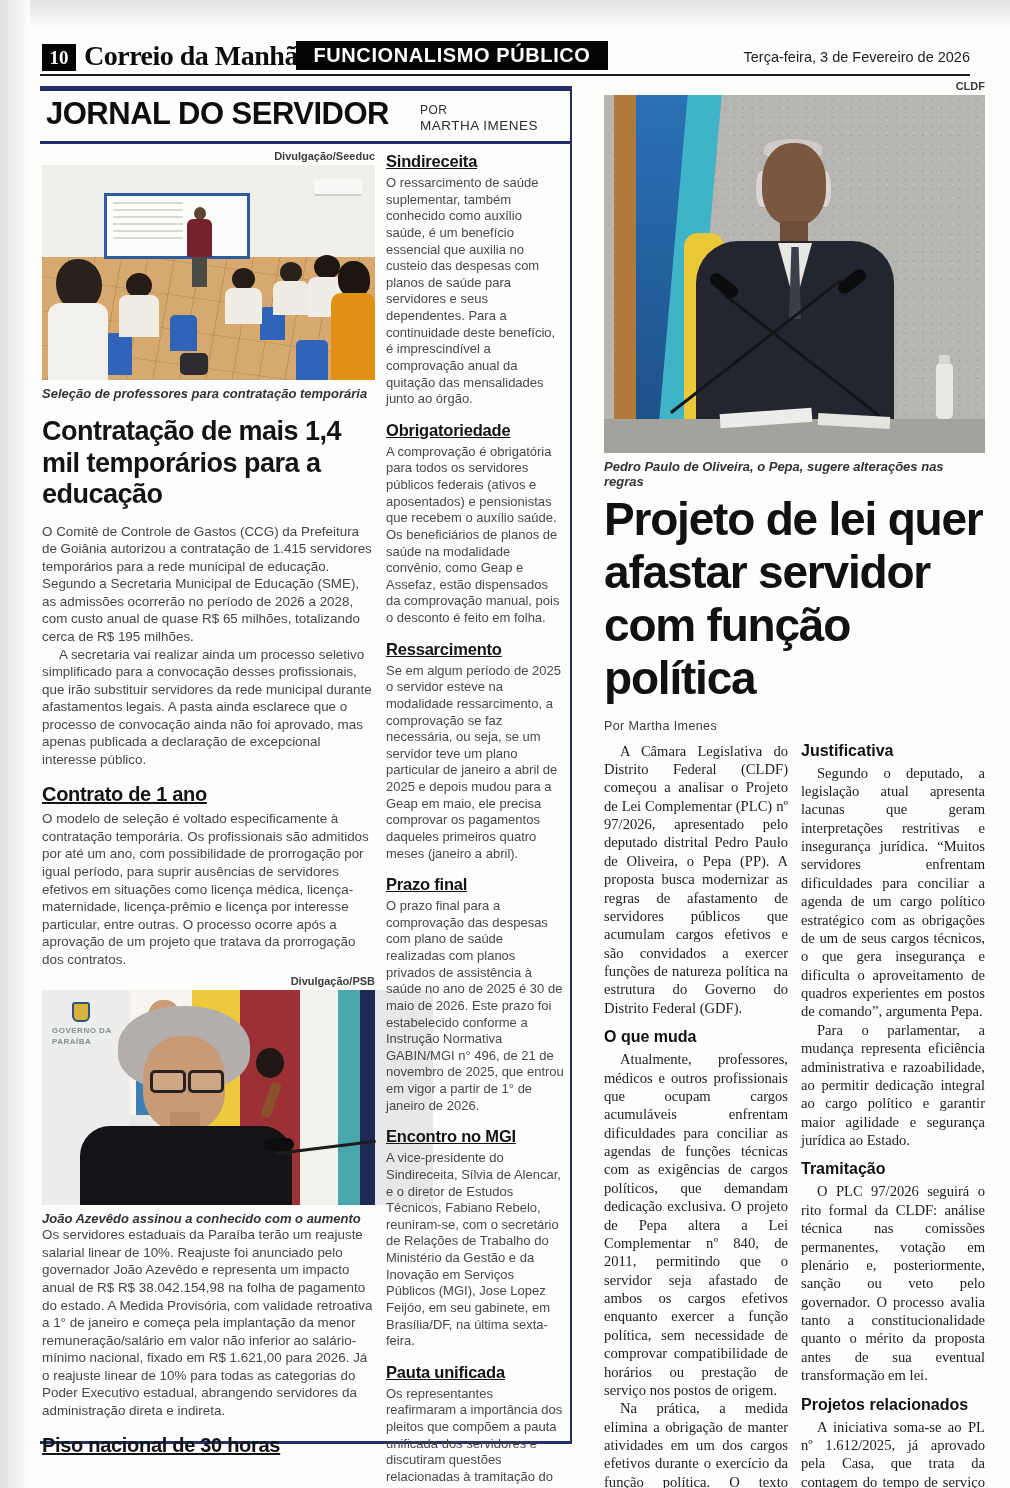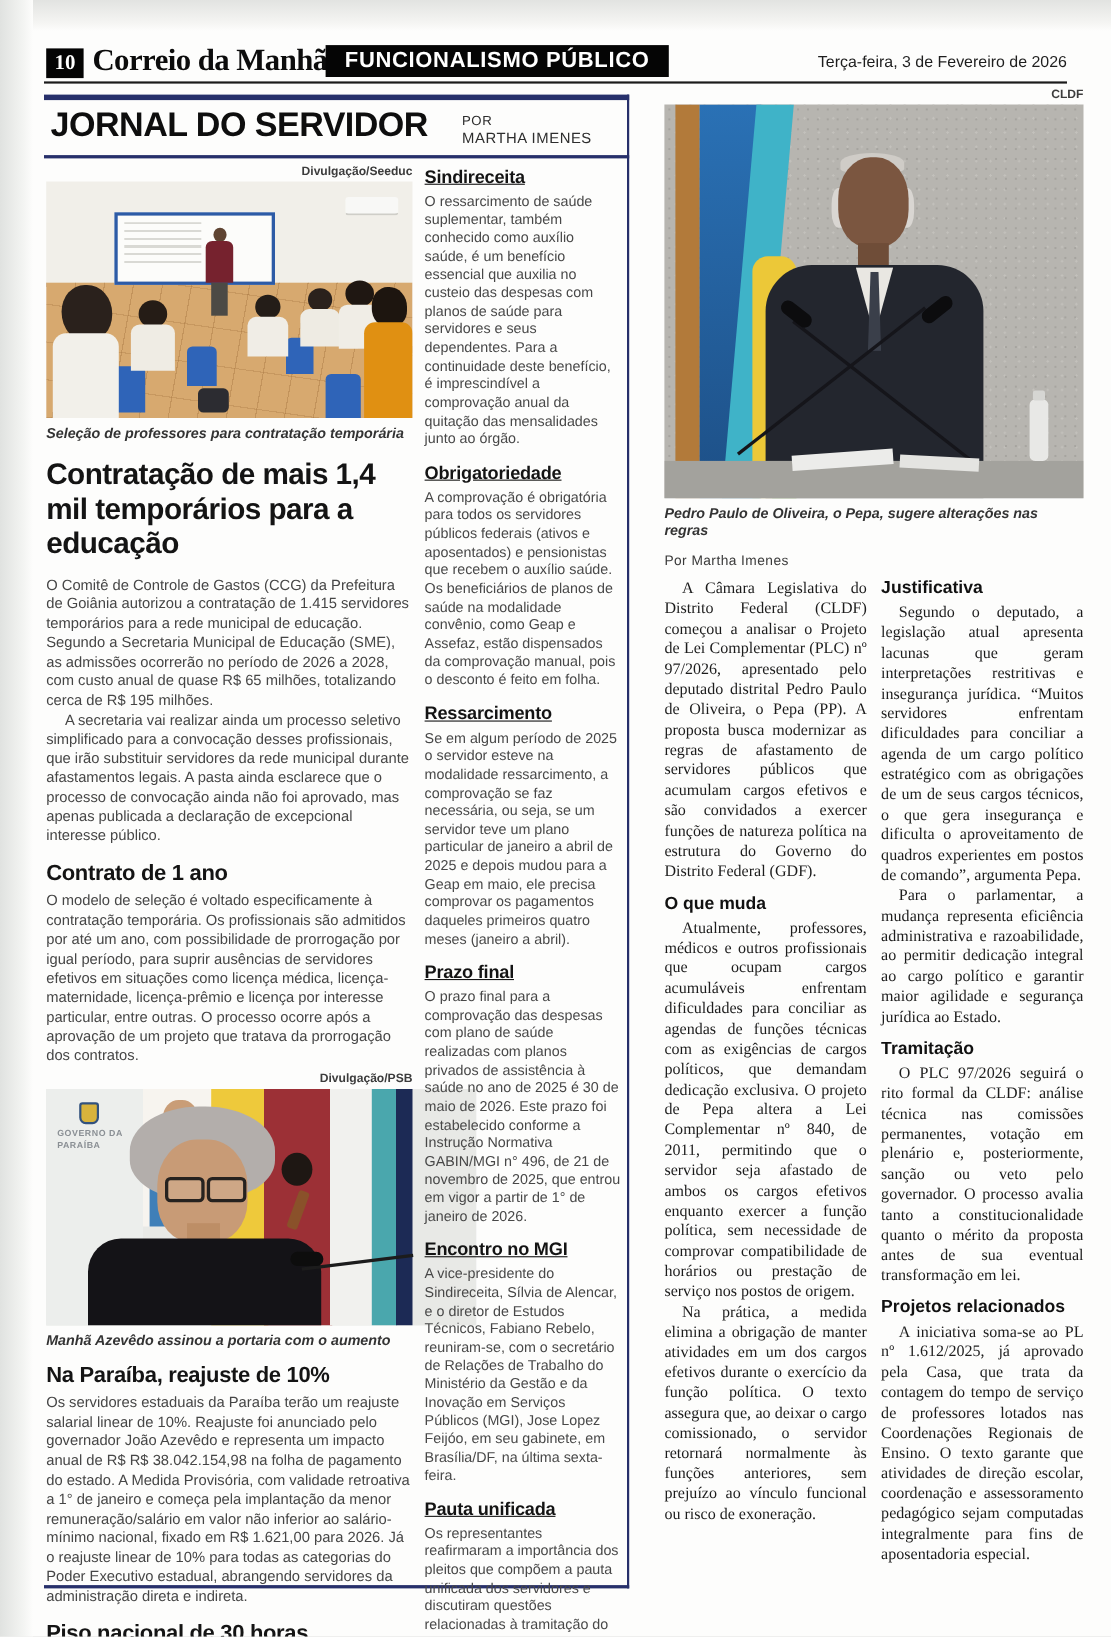--- a/index.html
+++ b/index.html
@@ -28,21 +28,21 @@
   
   .col-left{left:42px;top:150px;width:333px;}
   .col-mid{left:386px;top:152px;width:178px;}
   .main-sec{left:604px;top:80px;width:381px;}
   .credit{font:700 11px "Liberation Sans",sans-serif;color:#3c3c3c;text-align:right;margin-bottom:3px;}
   .caption{font:700 italic 13px "Liberation Sans",sans-serif;font-style:italic;color:#333;margin-top:6px;}
   .photo{position:relative;overflow:hidden;}
   .a1-headline{font:700 27px/1.17 "Liberation Sans",sans-serif;color:#141414;letter-spacing:-.5px;margin-top:15px;}
   .body-s{font:400 13.4px/1.31 "Liberation Sans",sans-serif;color:#464646;margin:0;}
   .body-s.ind{text-indent:17px;}
-  .sub-h{font:700 20px "Liberation Sans",sans-serif;color:#141414;margin:15px 0 4px 0;letter-spacing:-.3px;}
+  .sub-h{font:700 20px "Liberation Sans",sans-serif;color:#141414;margin:15px 0 4px 0;letter-spacing:-.3px;text-decoration:underline;}
   .brief{margin-bottom:13px;}
   .brief h4{font:700 16.5px "Liberation Sans",sans-serif;color:#141414;margin:0 0 4px 0;letter-spacing:-.2px;text-decoration:underline;}
   .brief p{font:400 13px/1.28 "Liberation Sans",sans-serif;color:#484848;margin:0;}
   
   .ms-headline{font:800 46px/1.15 "Liberation Sans",sans-serif;color:#111;letter-spacing:-1.2px;margin-top:4px;}
   .ms-subhead{font:400 23px/1.26 "Liberation Sans",sans-serif;color:#3a3a3a;margin-top:11px;}
   .ms-byline{font:400 12.5px "Liberation Sans",sans-serif;color:#3a3a3a;letter-spacing:.4px;margin-top:14px;}
   .ms-cols{display:flex;gap:13px;margin-top:9px;}
   .ms-col{width:184px;}
   .ms-col p{font:400 14.6px/1.26 "Liberation Serif",serif;color:#1c1c1c;text-align:justify;
@@ -129,22 +129,21 @@
       <div class="ph-shape" style="left:76px;top:16px;width:132px;height:84px;background:#b3aeab;border-radius:48% 48% 42% 42%;"></div>
       <div class="ph-shape" style="left:101px;top:46px;width:82px;height:94px;background:#c89b76;border-radius:44% 44% 40% 40%;"></div>
       <div class="ph-shape" style="left:108px;top:80px;width:30px;height:17px;border:3px solid #26221f;border-radius:5px;background:rgba(255,255,255,.12);"></div>
       <div class="ph-shape" style="left:146px;top:80px;width:30px;height:17px;border:3px solid #26221f;border-radius:5px;background:rgba(255,255,255,.12);"></div>
       <div class="ph-shape" style="left:128px;top:122px;width:30px;height:20px;background:#bd8e66;"></div>
       <div class="ph-shape" style="left:38px;top:136px;width:212px;height:79px;background:#141317;border-radius:30px 30px 0 0;"></div>
       <div class="ph-shape" style="left:232px;top:156px;width:102px;height:3px;background:#1c1c1c;transform:rotate(-7deg);"></div>
       <div class="ph-shape" style="left:222px;top:148px;width:30px;height:13px;background:#0d0d0d;border-radius:7px;"></div>
     </div>
 
-    <div class="caption">Manhã Azevêdo assinou a portaria com o aumento</div>
-    <div class="sub-h" style="margin-top:13px;">Na Paraíba, reajuste de 10%</div>
+    <div class="caption">João Azevêdo assinou a conhecido com o aumento</div>
     <p class="body-s">Os servidores estaduais da Paraíba terão um reajuste salarial linear de 10%. Reajuste foi anunciado pelo governador João Azevêdo e representa um impacto anual de R$ R$ 38.042.154,98 na folha de pagamento do estado. A Medida Provisória, com validade retroativa a 1° de janeiro e começa pela implantação da menor remuneração/salário em valor não inferior ao salário-mínimo nacional, fixado em R$ 1.621,00 para 2026. Já o reajuste linear de 10% para todas as categorias do Poder Executivo estadual, abrangendo servidores da administração direta e indireta.</p>
     <div class="sub-h">Piso nacional de 30 horas</div>
 
   </div>
 
   <div class="abs col-mid">
     <div class="brief">
       <h4>Sindireceita</h4>
       <p>O ressarcimento de saúde suplementar, também conhecido como auxílio saúde, é um benefício essencial que auxilia no custeio das despesas com planos de saúde para servidores e seus dependentes. Para a continuidade deste benefício, é imprescindível a comprovação anual da quitação das mensalidades junto ao órgão.</p>
     </div>
@@ -192,20 +191,21 @@
       <div class="ph-shape" style="left:104px;top:184px;width:32px;height:13px;background:#0c0c0e;border-radius:7px;transform:rotate(38deg);"></div>
       <div class="ph-shape" style="left:232px;top:180px;width:32px;height:13px;background:#0c0c0e;border-radius:7px;transform:rotate(-38deg);"></div>
       <div class="ph-shape" style="left:0;top:324px;width:381px;height:34px;background:#a3a29d;"></div>
       <div class="ph-shape" style="left:116px;top:316px;width:92px;height:14px;background:#ececea;transform:rotate(-4deg);"></div>
       <div class="ph-shape" style="left:214px;top:320px;width:72px;height:12px;background:#e4e4e1;transform:rotate(3deg);"></div>
       <div class="ph-shape" style="left:332px;top:268px;width:17px;height:56px;background:#e8e8e6;border-radius:5px;"></div>
       <div class="ph-shape" style="left:335px;top:260px;width:11px;height:9px;background:#d6d6d3;border-radius:2px;"></div>
     </div>
 
     <div class="caption">Pedro Paulo de Oliveira, o Pepa, sugere alterações nas regras</div>
+    <div class="ms-headline">Projeto de lei quer afastar servidor com função política</div>
     <div class="ms-byline">Por Martha Imenes</div>
 
     <div class="ms-cols">
       <div class="ms-col">
         <p>A Câmara Legislativa do Distrito Federal (CLDF) começou a analisar o Projeto de Lei Complementar (PLC) nº 97/2026, apresentado pelo deputado distrital Pedro Paulo de Oliveira, o Pepa (PP). A proposta busca modernizar as regras de afastamento de servidores públicos que acumulam cargos efetivos e são convidados a exercer funções de natureza política na estrutura do Governo do Distrito Federal (GDF).</p>
         <h4>O que muda</h4>
         <p>Atualmente, professores, médicos e outros profissionais que ocupam cargos acumuláveis enfrentam dificuldades para conciliar as agendas de funções técnicas com as exigências de cargos políticos, que demandam dedicação exclusiva. O projeto de Pepa altera a Lei Complementar nº 840, de 2011, permitindo que o servidor seja afastado de ambos os cargos efetivos enquanto exercer a função política, sem necessidade de comprovar compatibilidade de horários ou prestação de serviço nos postos de origem.</p>
         <p>Na prática, a medida elimina a obrigação de manter atividades em um dos cargos efetivos durante o exercício da função política. O texto assegura que, ao deixar o cargo comissionado, o servidor retornará normalmente às funções anteriores, sem prejuízo ao vínculo funcional ou risco de exoneração.</p>
       </div>
       <div class="ms-col">

